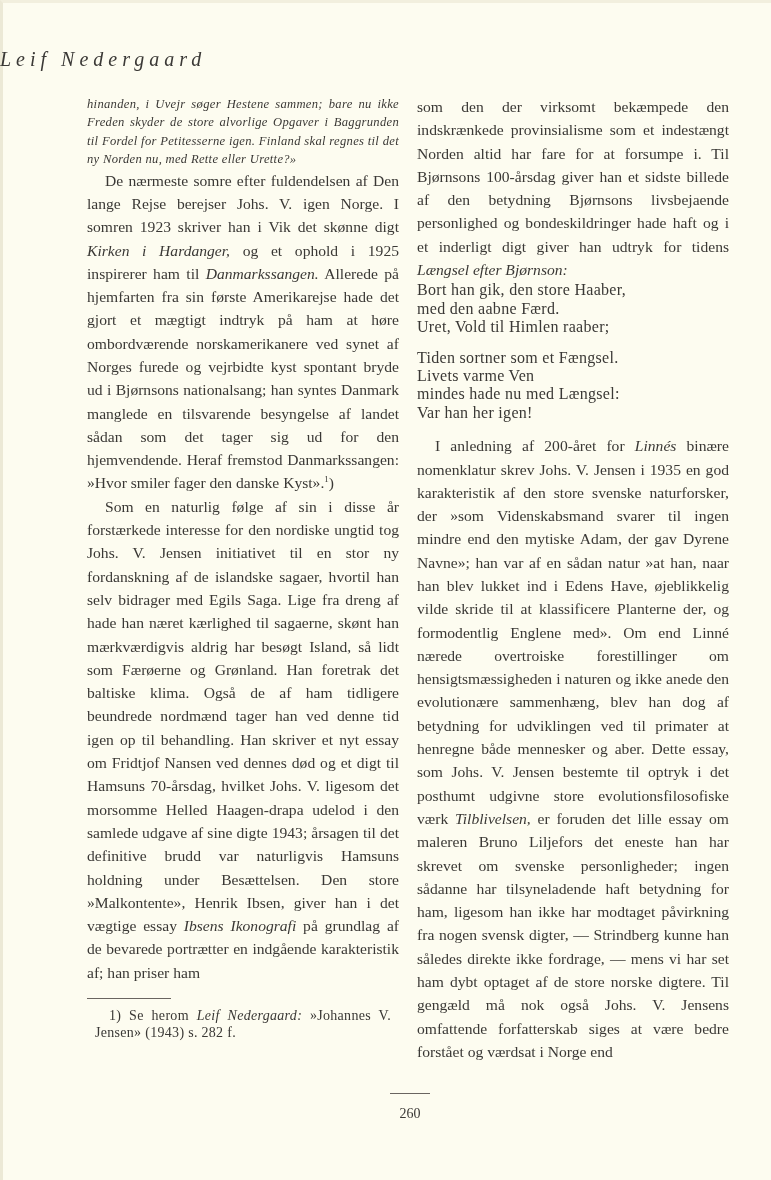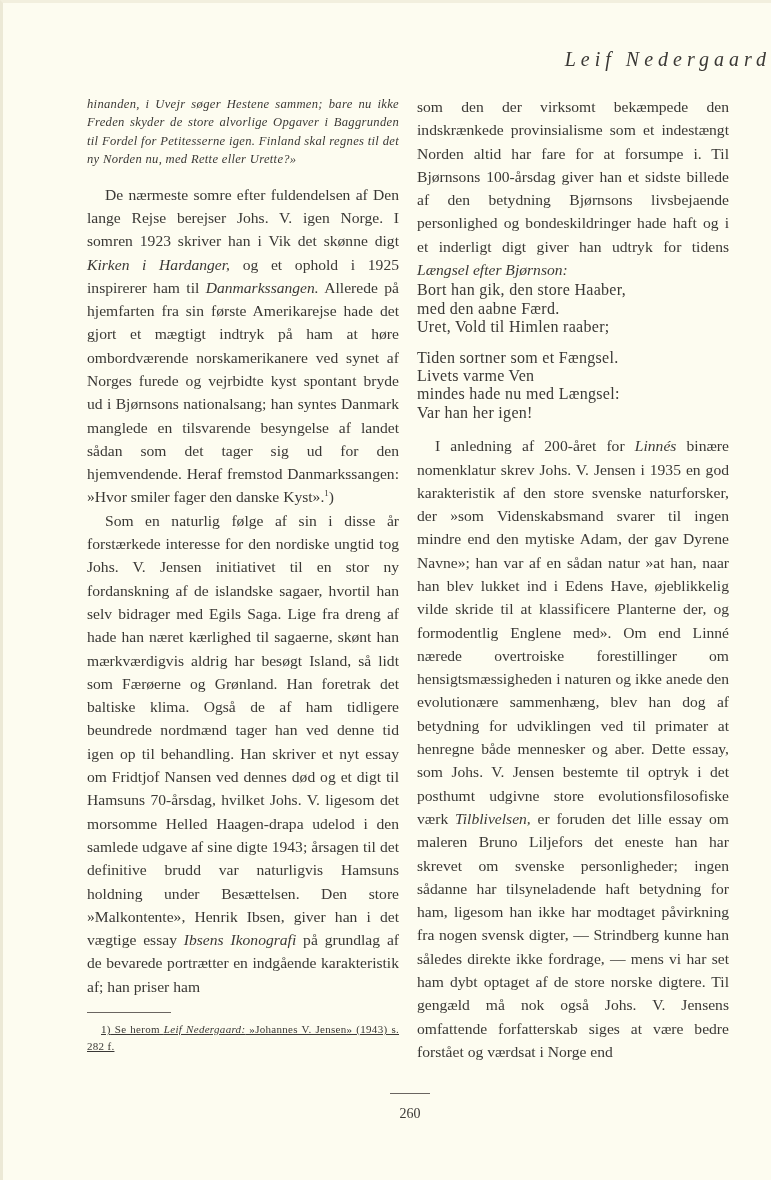--- a/index.html
+++ b/index.html
@@ -13,21 +13,21 @@
   }
   .page-edge {
     position: absolute; left: 0; top: 0; width: 771px; height: 1180px;
     box-sizing: border-box;
     border-left: 3px solid #ece9d6;
     border-top: 3px solid #f2efde;
     pointer-events: none;
   }
   .running-head {
     position: absolute; left: 0; width: 771px; top: 48px;
-    text-align: right;
+    text-align: left;
     font-style: italic;
     font-size: 20px;
     letter-spacing: 5px;
     color: #3b3936;
   }
   .col {
     position: absolute; top: 95px;
     text-align: justify;
   }
   .col-left { left: 87px; width: 312px; }
@@ -38,38 +38,38 @@
     letter-spacing: 0.3px;
     margin: 0;
     font-style: italic;
   }
   .body-p {
     font-size: 15.6px;
     line-height: 23.3px;
     margin: 0;
   }
   .indent { text-indent: 18px; }
-  .gap-top { margin-top: 14px; }
+  .gap-top { }
   .poem {
     font-size: 16px;
     line-height: 18.4px;
     letter-spacing: 0.3px;
     margin: 0;
     text-align: left;
   }
   .stanza { margin: 0 0 12px 0; }
   .stanza div { white-space: nowrap; }
   i { font-style: italic; }
   .footnote-rule {
     width: 84px; border-top: 1px solid #6a6560;
     margin: 14px 0 8px 0;
   }
   .footnote {
-    font-size: 11px; line-height: 17px; letter-spacing: 0.3px;
-    margin: 0; text-indent: 14px; text-decoration: underline;
+    font-size: 14px; line-height: 17px; letter-spacing: 0.3px;
+    margin: 8px; text-indent: 14px;
   }
   .page-number {
     position: absolute; top: 1093px; left: 390px; width: 40px;
     text-align: center;
     font-size: 14px;
     border-top: 1px solid #6a6560;
     padding-top: 12px;
     color: #3a3835;
   }
   sup { font-size: 9px; vertical-align: super; line-height: 0; }

